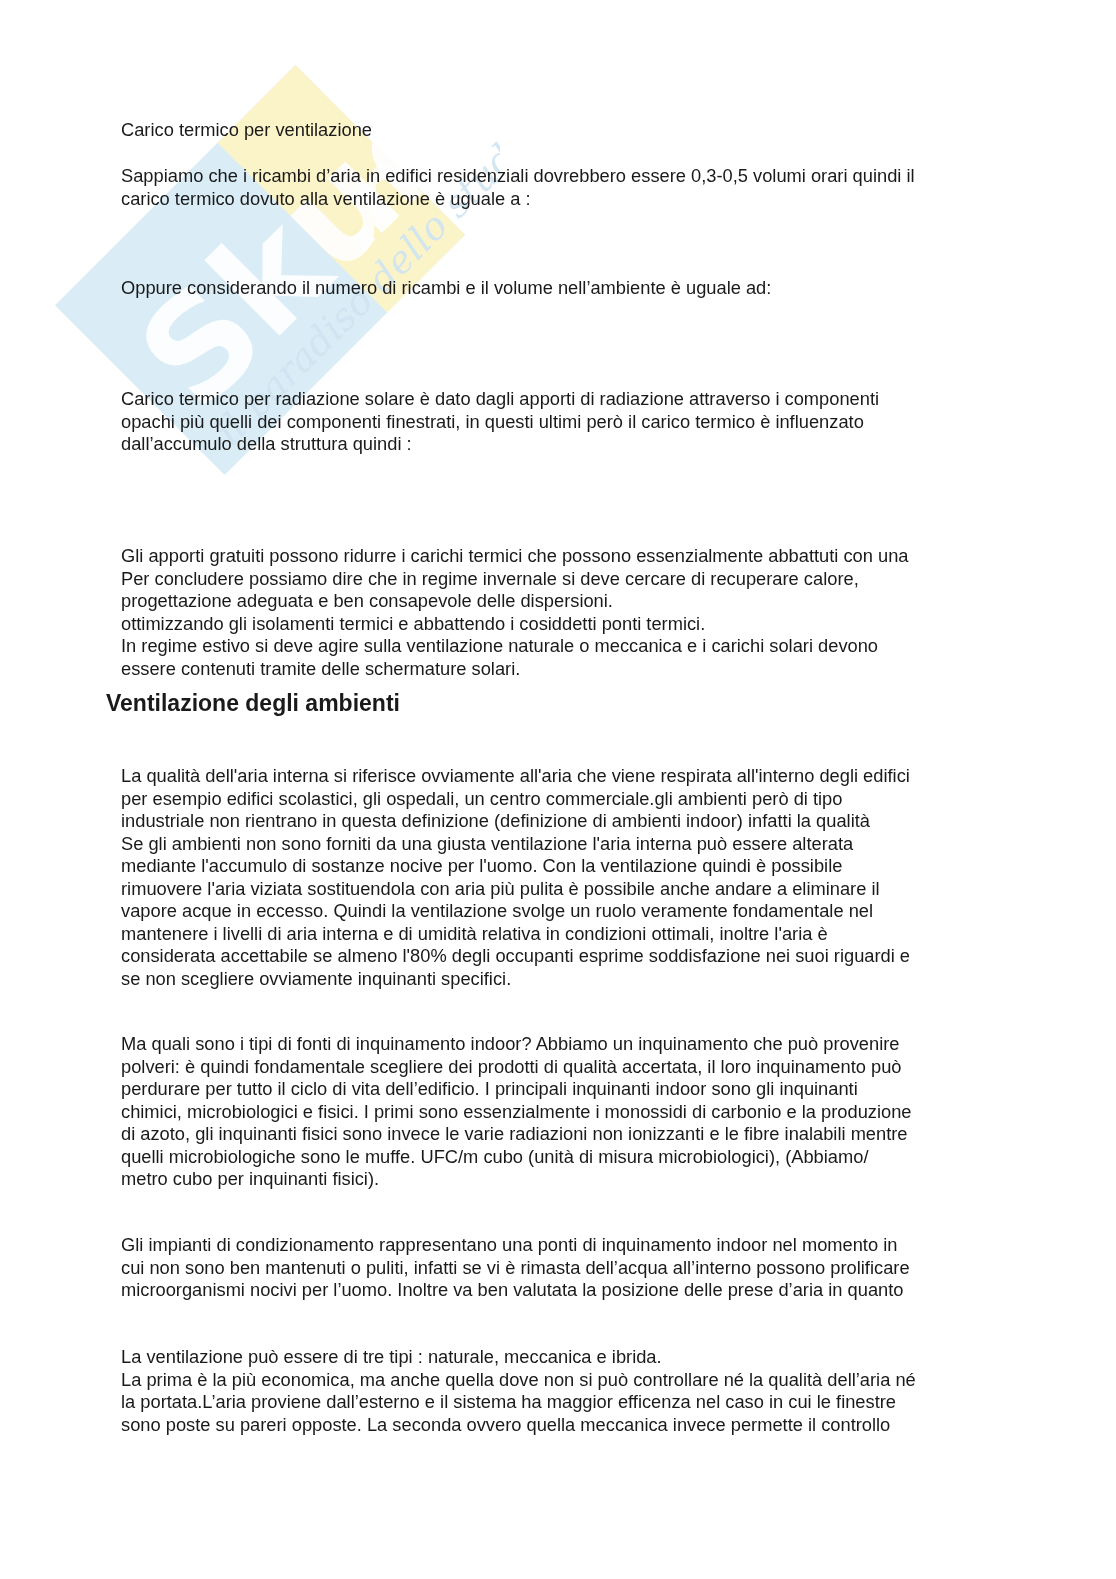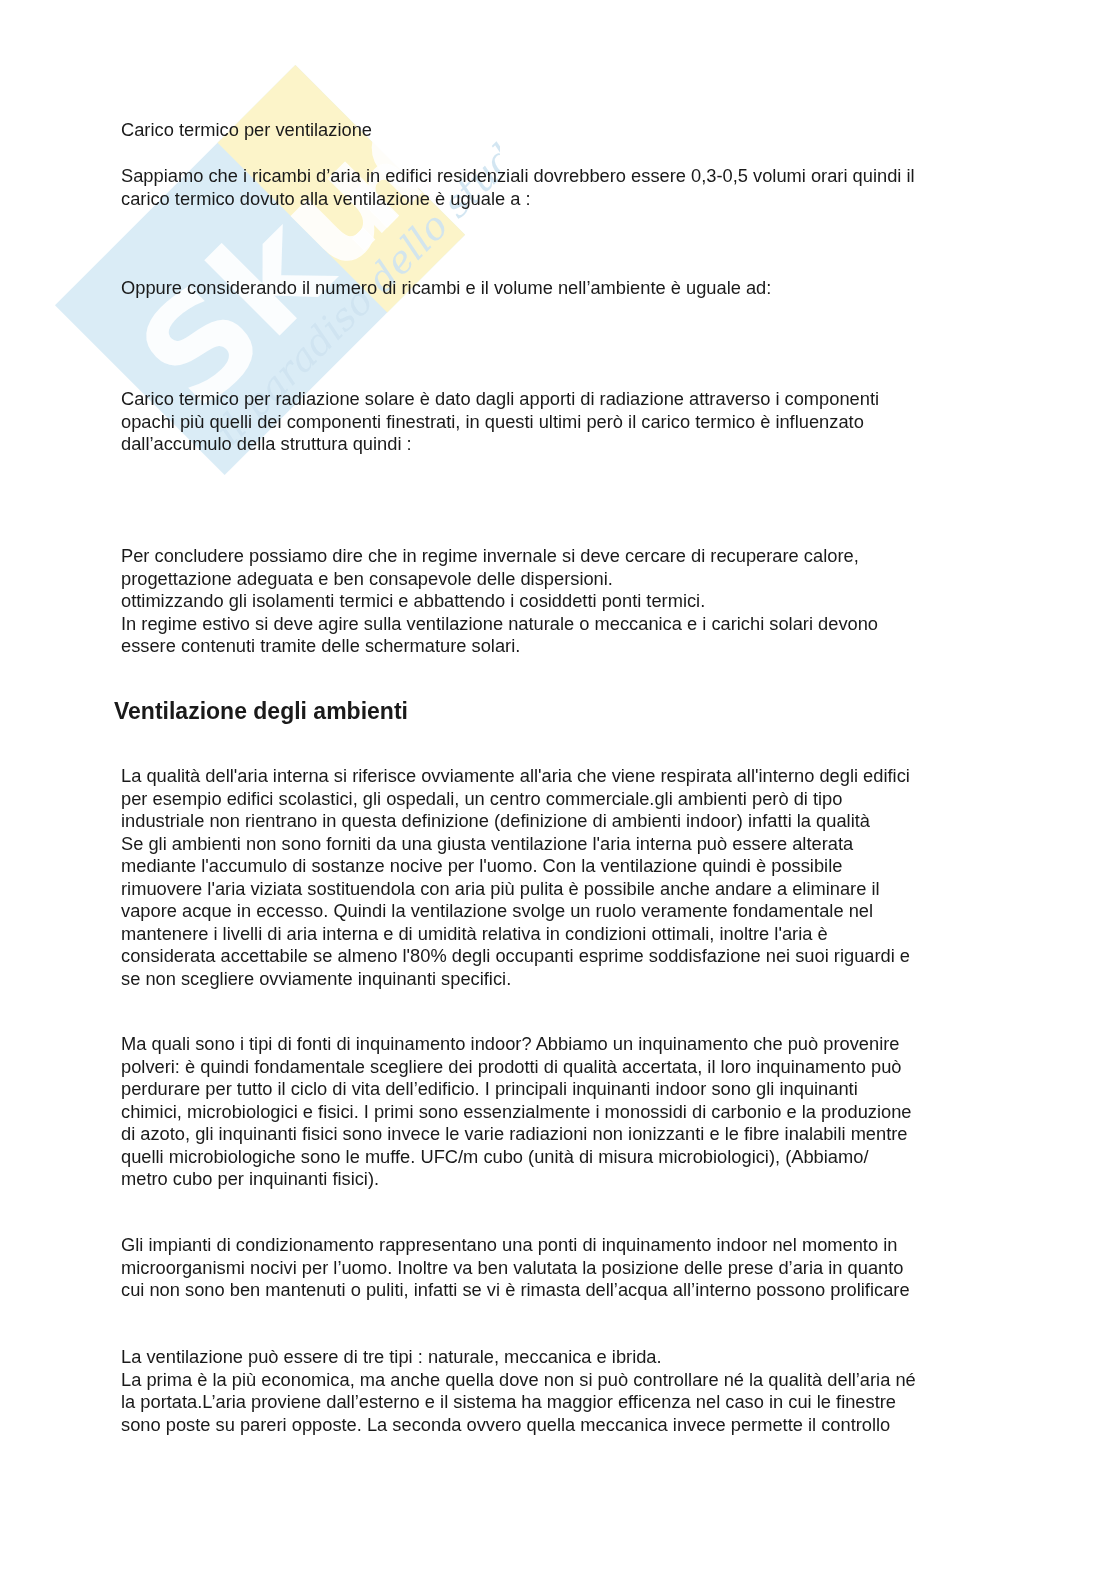--- a/index.html
+++ b/index.html
@@ -2,21 +2,21 @@
 <html><head>
 <meta charset="utf-8">
 <style>
   html, body { margin: 0; padding: 0; background: #ffffff; }
   body { width: 1116px; height: 1579px; position: relative; overflow: hidden;
          font-family: "Liberation Sans", "DejaVu Sans", sans-serif; color: #1a1a1a; }
   .watermark { position: absolute; left: 20px; top: 30px; width: 480px; height: 480px;
                pointer-events: none; z-index: 0; }
   .page { position: absolute; left: 106px; top: 0; width: 905px; z-index: 1; }
   .p { position: absolute; left: 0; width: 905px; font-size: 18.3px; line-height: 22.5px; margin: 15px; white-space: normal; }
-  .h2 { position: absolute; left: 0; font-size: 23px; font-weight: bold; margin: 8px; line-height: 28px; }
+  .h2 { position: absolute; left: 0; font-size: 23px; font-weight: bold; margin: 0; line-height: 28px; }
   .line { display: block; white-space: nowrap; }
 </style>
 </head>
 <body>
 
 <svg class="watermark" viewBox="0 0 480 480" xmlns="http://www.w3.org/2000/svg">
   <g transform="rotate(-45 240 240)">
 
     <rect x="70" y="120" width="340" height="240" fill="#d4e9f5" opacity="0.85"></rect>
 
@@ -42,20 +42,21 @@
     <span class="line">Oppure considerando il numero di ricambi e il volume nell’ambiente è uguale ad:</span>
   </p>
 
   <p class="p" style="top:373px">
     <span class="line">Carico termico per radiazione solare è dato dagli apporti di radiazione attraverso i componenti</span>
     <span class="line">opachi più quelli dei componenti finestrati, in questi ultimi però il carico termico è influenzato</span>
     <span class="line">dall’accumulo della struttura quindi :</span>
   </p>
 
   <p class="p" style="top:530px">
+    <span class="line">Gli apporti gratuiti possono ridurre i carichi termici che possono essenzialmente abbattuti con una</span>
     <span class="line">Per concludere possiamo dire che in regime invernale si deve cercare di recuperare calore,</span>
     <span class="line">progettazione adeguata e ben consapevole delle dispersioni.</span>
     <span class="line">ottimizzando gli isolamenti termici e abbattendo i cosiddetti ponti termici.</span>
     <span class="line">In regime estivo si deve agire sulla ventilazione naturale o meccanica e i carichi solari devono</span>
     <span class="line">essere contenuti tramite delle schermature solari.</span>
   </p>
 
   <h2 class="h2" style="top:689px">Ventilazione degli ambienti</h2>
 
   <p class="p" style="top:750px">
@@ -76,22 +77,22 @@
     <span class="line">polveri: è quindi fondamentale scegliere dei prodotti di qualità accertata, il loro inquinamento può</span>
     <span class="line">perdurare per tutto il ciclo di vita dell’edificio. I principali inquinanti indoor sono gli inquinanti</span>
     <span class="line">chimici, microbiologici e fisici. I primi sono essenzialmente i monossidi di carbonio e la produzione</span>
     <span class="line">di azoto, gli inquinanti fisici sono invece le varie radiazioni non ionizzanti e le fibre inalabili mentre</span>
     <span class="line">quelli microbiologiche sono le muffe. UFC/m cubo (unità di misura microbiologici), (Abbiamo/</span>
     <span class="line">metro cubo per inquinanti fisici).</span>
   </p>
 
   <p class="p" style="top:1219px">
     <span class="line">Gli impianti di condizionamento rappresentano una ponti di inquinamento indoor nel momento in</span>
+    <span class="line">cui non sono ben mantenuti o puliti, infatti se vi è rimasta dell’acqua all’interno possono prolificare</span>
     <span class="line">microorganismi nocivi per l’uomo. Inoltre va ben valutata la posizione delle prese d’aria in quanto</span>
-    <span class="line">cui non sono ben mantenuti o puliti, infatti se vi è rimasta dell’acqua all’interno possono prolificare</span>
   </p>
 
   <p class="p" style="top:1331px">
     <span class="line">La ventilazione può essere di tre tipi : naturale, meccanica e ibrida.</span>
     <span class="line">La prima è la più economica, ma anche quella dove non si può controllare né la qualità dell’aria né</span>
     <span class="line">la portata.L’aria proviene dall’esterno e il sistema ha maggior efficenza nel caso in cui le finestre</span>
     <span class="line">sono poste su pareri opposte. La seconda ovvero quella meccanica invece permette il controllo</span>
   </p>
 </div>
 

